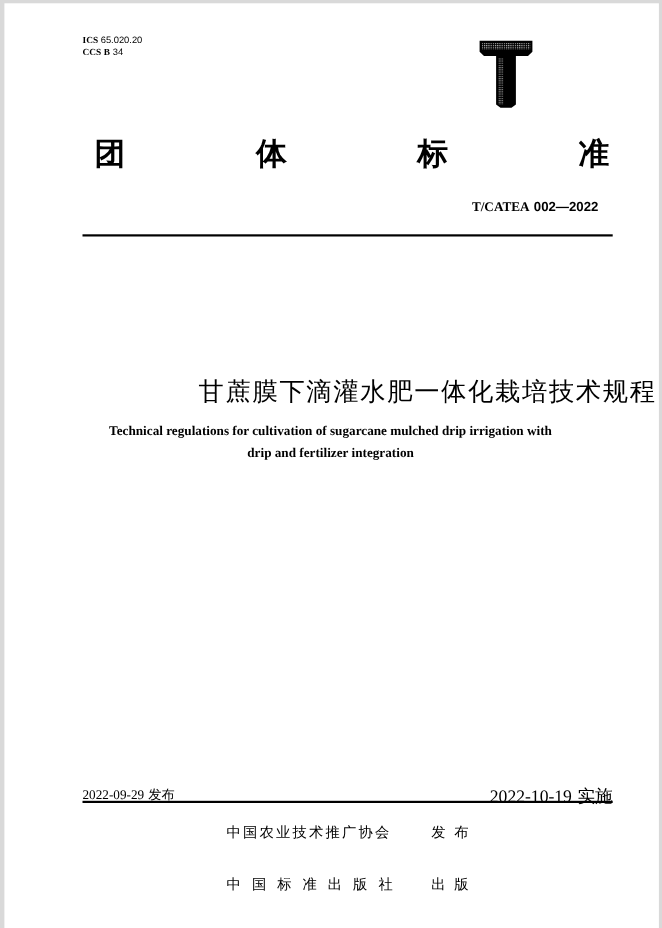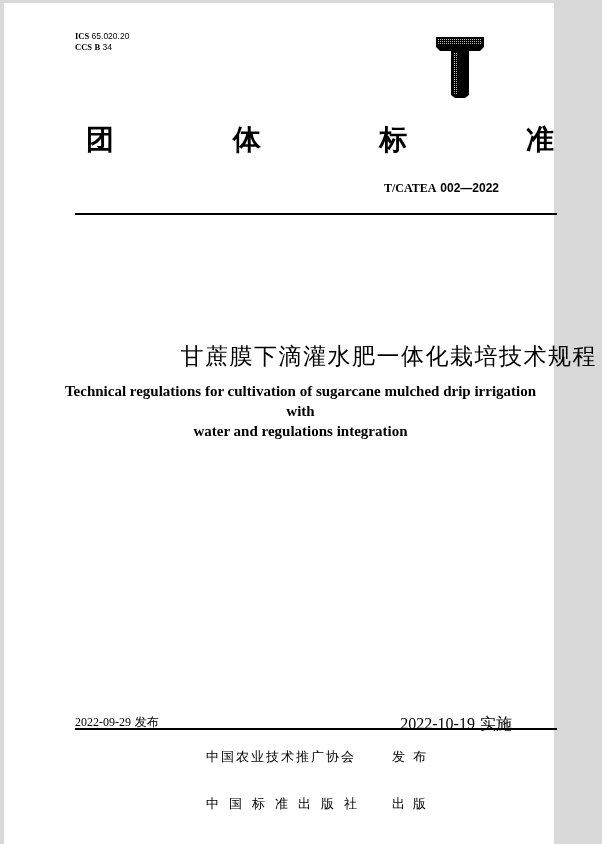--- a/index.html
+++ b/index.html
@@ -7,21 +7,21 @@
     width: 602px; height: 844px;
     background: #d9d9d9;
     position: relative;
     overflow: hidden;
     font-family: "DejaVu Sans", sans-serif;
     color: #000;
   }
   .page {
     position: absolute;
     left: 4px; top: 3px;
-    width: 550px; height: 841px;
+    width: 595px; height: 841px;
     background: #ffffff;
   }
   .abs { position: absolute; }
   .classif {
     left: 71px; top: 28px;
     font-size: 8.5px; line-height: 11px;
     font-family: "Liberation Sans", sans-serif;
   }
   .classif .k { font-family: "Liberation Serif", serif; font-weight: bold; }
   .big-t {
@@ -49,21 +49,21 @@
     left: 0; width: 593px; top: 338px;
     text-align: right;
     font-size: 23px; letter-spacing: 1.5px;
     font-family: "DejaVu Sans", sans-serif;
   }
   .title-en {
     left: 60px; width: 473px; top: 378px;
     text-align: center;
     font-family: "Liberation Serif", serif;
     font-weight: bold;
-    font-size: 15px; line-height: 20px;
+    font-size: 12px; line-height: 20px;
   }
   .date-left { left: 71px; top: 711px; font-size: 12px; }
   .date-right { right: 42px; top: 711px; font-size: 16px; }
   .date-left .d, .date-right .d { font-family: Liberation Serif, serif; margin-top: 48px; }
   .publisher {
     left: 202px; font-size: 13px;
     display: flex;
     align-items: center;
   }
   .publisher .org { width: 186px; letter-spacing: 2px; }
@@ -115,21 +115,21 @@
     <span class="pre">T/CATEA</span>
     <span class="num">002—2022</span>
   </div>
 
   <div class="abs rule" style="top:210px;"></div>
 
   <div class="abs title-cn">甘蔗膜下滴灌水肥一体化栽培技术规程</div>
 
   <div class="abs title-en">
     <div>Technical regulations for cultivation of sugarcane mulched drip irrigation with</div>
-    <div>water and regulations integration</div>
+    <div>drip and fertilizer integration</div>
   </div>
 
   <div class="abs date-left">
     <span class="d">2022-09-29</span>
     <span>发布</span>
   </div>
 
   <div class="abs date-right">
     <span class="d">2022-10-19</span>
     <span>实施</span>

